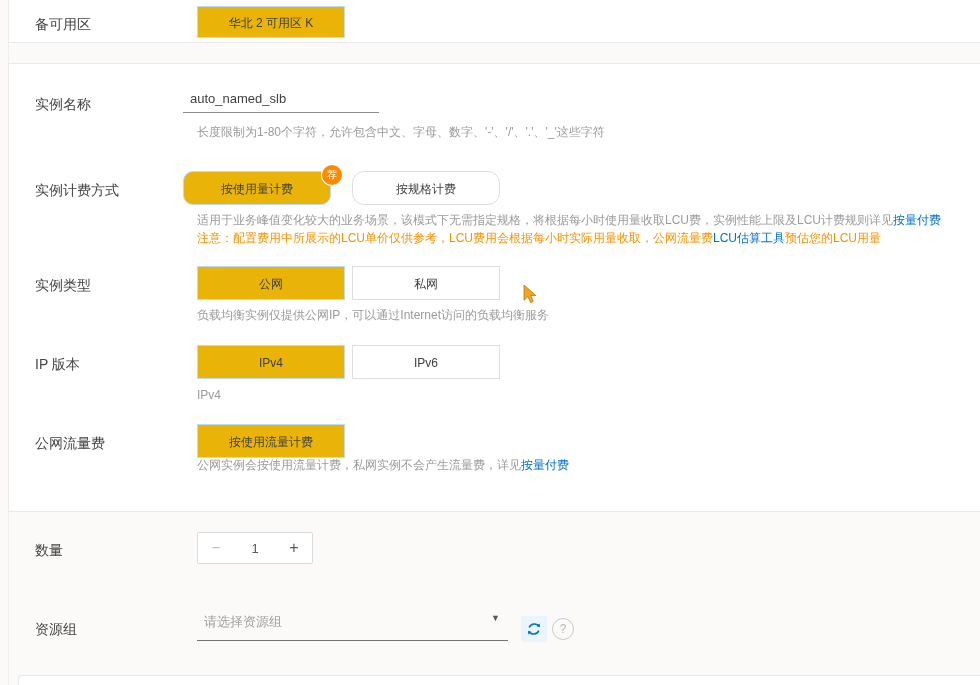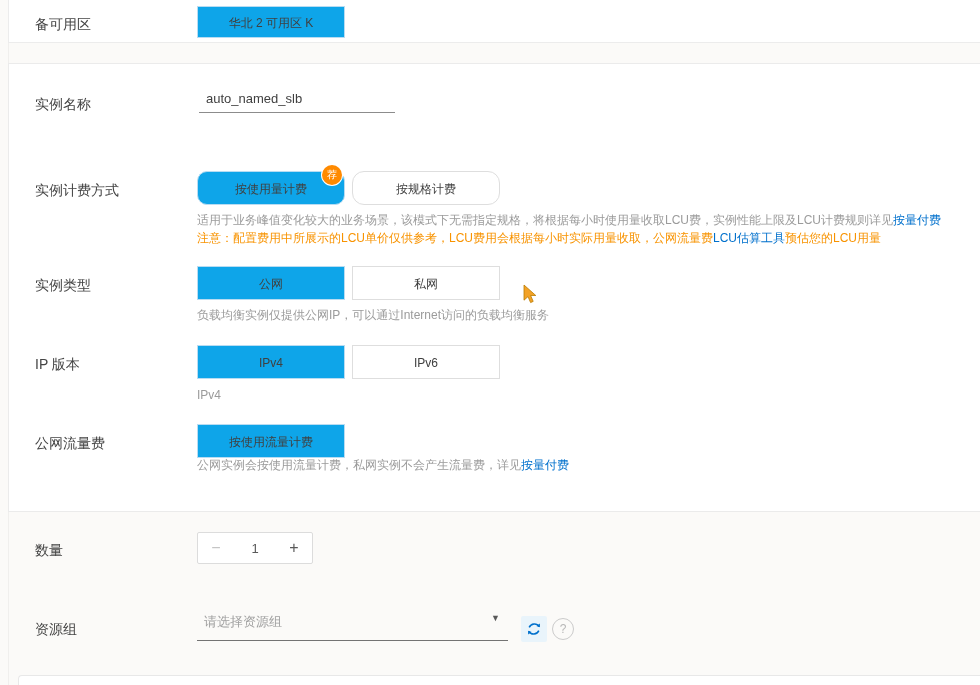--- a/index.html
+++ b/index.html
@@ -17,21 +17,21 @@
 
   .abs{position:absolute;}
   .row-label{font-size:14px;color:#444;white-space:nowrap;}
   .hint{font-size:12px;color:#9b9b9b;white-space:nowrap;}
   .link{color:#0070cc;cursor:pointer;}
   .note{font-size:12px;color:#f89300;white-space:nowrap;}
 
   
   .toggle{width:148px;height:34px;line-height:34px;text-align:center;font-size:12px;color:#404040;
     background:#fff;border:1px solid #dedede;box-sizing:border-box;cursor:pointer;}
-  .toggle.sel{background:#0ea5e9;border-color:#b8dcf2;}
+  .toggle.sel{background:#eab308;border-color:#b8dcf2;}
   .toggle.small{height:32px;line-height:32px;}
 
   .badge{width:20px;height:20px;border-radius:50%;background:#ff8a00;color:#fff;font-size:10px;
     line-height:20px;text-align:center;box-shadow:0 0 0 1px #fff;}
 
   
   .uinput{width:196px;height:28px;border:none;border-bottom:1px solid #8c8c8c;background:transparent;
     font-size:13px;color:#404040;padding:0 0 0 7px;outline:none;box-sizing:border-box;
     font-family:"Liberation Sans","DejaVu Sans",sans-serif;}
 
@@ -61,24 +61,25 @@
 
   <div class="left-rail"></div>
   <div class="top-band"></div>
   <div class="main-card"></div>
   <div class="bottom-card"></div>
 
   <div class="abs row-label" style="left:35px;top:16px;">备可用区</div>
   <div class="abs toggle sel small" style="left:197px;top:6px;">华北 2 可用区 K</div>
 
   <div class="abs row-label" style="left:35px;top:96px;">实例名称</div>
-  <input class="abs uinput" style="left: 199px; top: 85px;" value="auto_named_slb">
+  <input class="abs uinput" style="left: 183px; top: 85px;" value="auto_named_slb">
+  <div class="abs hint" style="left:197px;top:124px;">长度限制为1-80个字符，允许包含中文、字母、数字、'-'、'/'、'.'、'_'这些字符</div>
 
   <div class="abs row-label" style="left:35px;top:182px;">实例计费方式</div>
-  <div class="abs toggle sel" style="left:197px;top:171px;border-radius:10px;">按使用量计费</div>
+  <div class="abs toggle sel" style="left:183px;top:171px;border-radius:10px;">按使用量计费</div>
   <div class="abs toggle" style="left:352px;top:171px;border-radius:12px;">按规格计费</div>
   <div class="abs badge" style="left:322px;top:165px;">荐</div>
   <div class="abs hint" style="left:197px;top:212px;">
     <span>适用于业务峰值变化较大的业务场景，该模式下无需指定规格，将根据每小时使用量收取LCU费，实例性能上限及LCU计费规则详见</span><span class="link">按量付费</span>
   </div>
   <div class="abs note" style="left:197px;top:230px;">
     <span>注意：配置费用中所展示的LCU单价仅供参考，LCU费用会根据每小时实际用量收取，公网流量费</span><span class="link">LCU估算工具</span><span>预估您的LCU用量</span>
   </div>
 
   <div class="abs row-label" style="left:35px;top:277px;">实例类型</div>

